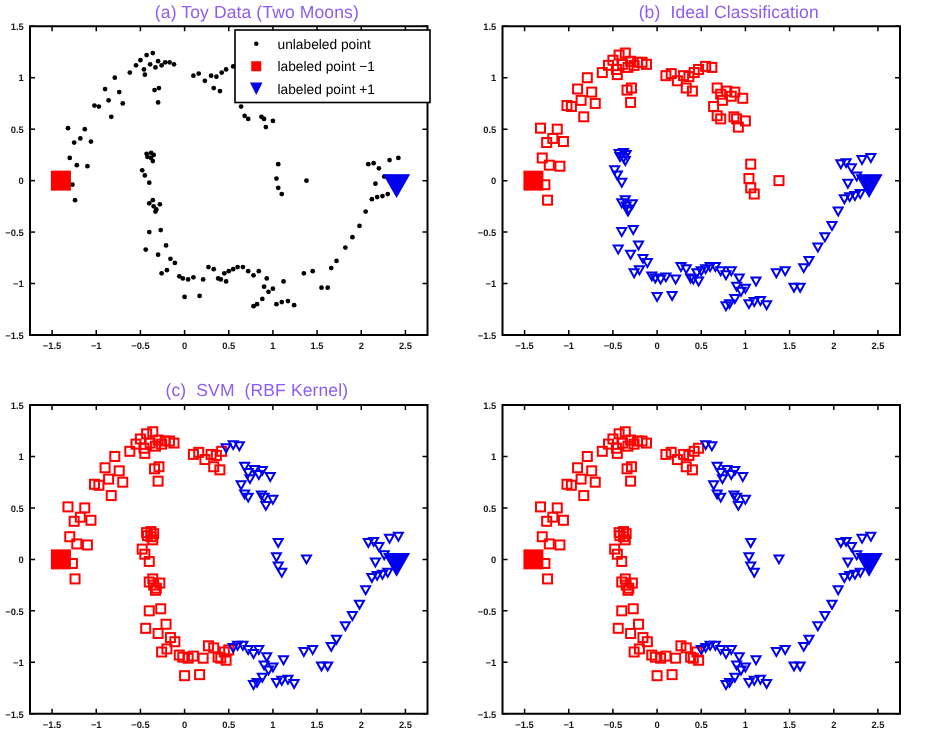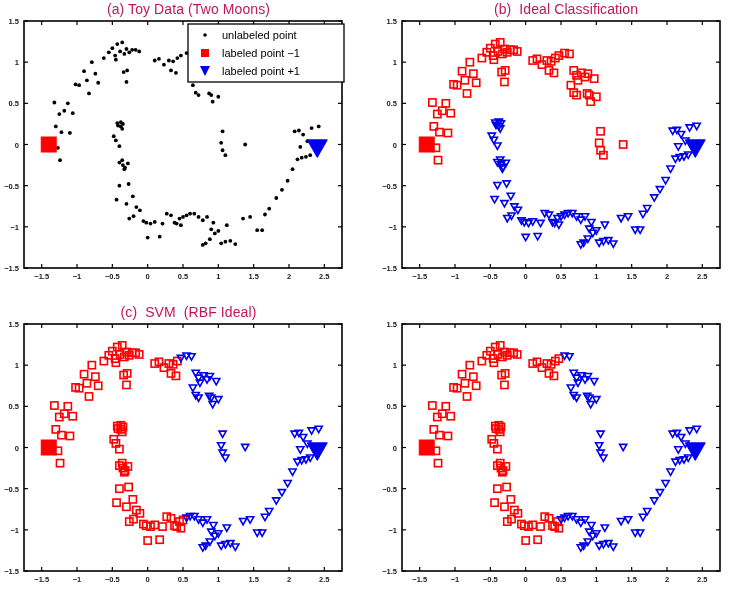--- a/index.html
+++ b/index.html
@@ -24,26 +24,26 @@
   }
   .panel {
     position: relative;
     width: 377px;
     height: 302px;
     box-sizing: border-box;
   }
   .panel-title {
     position: absolute;
     top: 1px;
-    left: 0;
+    left: 17px;
     width: 377px;
     text-align: center;
     font-size: 14px;
     font-family: "Liberation Sans", sans-serif;
-    color: #be185d;
+    color: #8b5cf6;
     letter-spacing: 0.1px;
     white-space: pre;
   }
   .panel-title .ital {
     font-style: italic;
   }
   .plot-svg {
     position: absolute;
     left: 0;
     top: 0;
@@ -492,21 +492,21 @@
           <polygon points="209.7866666666667,219.54866666666666 216.98666666666668,219.54866666666666 213.38666666666668,225.88466666666667" fill="none" stroke="#0000ee" stroke-width="1.6"></polygon>
           <polygon points="223.21333333333334,222.01866666666666 230.41333333333333,222.01866666666666 226.81333333333333,228.35466666666667" fill="none" stroke="#0000ee" stroke-width="1.6"></polygon>
         </g>
         <g>
           <rect x="41.23" y="137.00" width="15" height="15" fill="#ff0000" stroke="#ff0000" stroke-width="1"></rect>
           <polygon points="307.2666666666667,139.81666666666666 327.2666666666667,139.81666666666666 317.2666666666667,157.41666666666669" fill="#0000ee" stroke="#0000ee" stroke-width="1"></polygon>
         </g>
       </svg>
     </div>
     <div class="panel">
-      <div class="panel-title">(c)  SVM  (RBF Ideal)</div>
+      <div class="panel-title">(c)  SVM  (RBF Kernel)</div>
       <svg viewBox="0 0 377 302" class="plot-svg">
         <g>
           <rect x="24" y="21" width="318" height="247" class="axis-frame"></rect>
           <line x1="41.666666666666664" y1="268" x2="41.666666666666664" y2="264" class="tickmark"></line>
           <line x1="41.666666666666664" y1="21" x2="41.666666666666664" y2="25" class="tickmark"></line>
           <text x="41.666666666666664" y="279" text-anchor="middle" class="tick-label">−1.5</text>
           <line x1="77" y1="268" x2="77" y2="264" class="tickmark"></line>
           <line x1="77" y1="21" x2="77" y2="25" class="tickmark"></line>
           <text x="77" y="279" text-anchor="middle" class="tick-label">−1</text>
           <line x1="112.33333333333334" y1="268" x2="112.33333333333334" y2="264" class="tickmark"></line>

